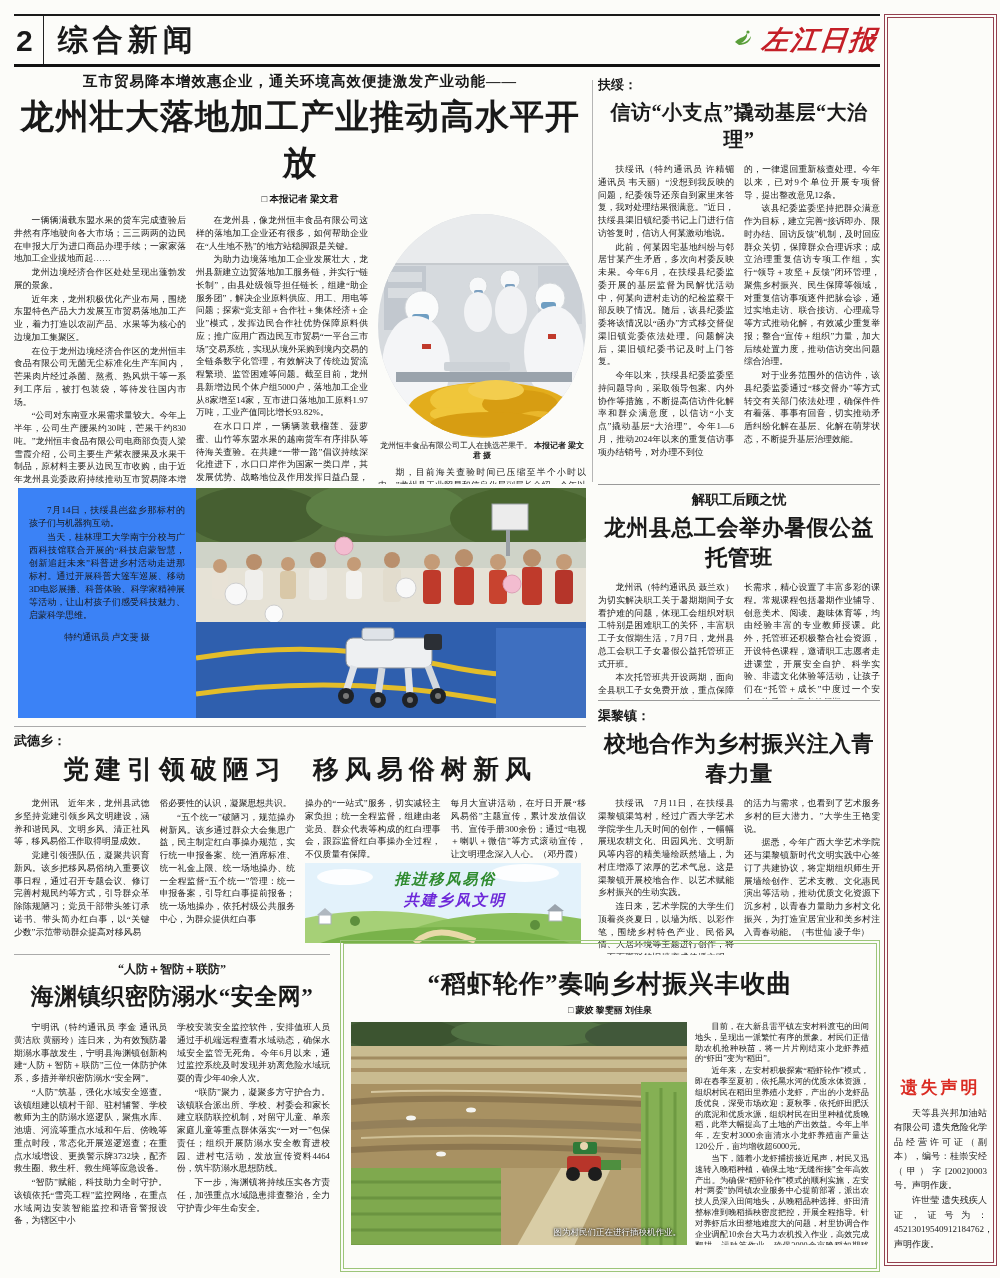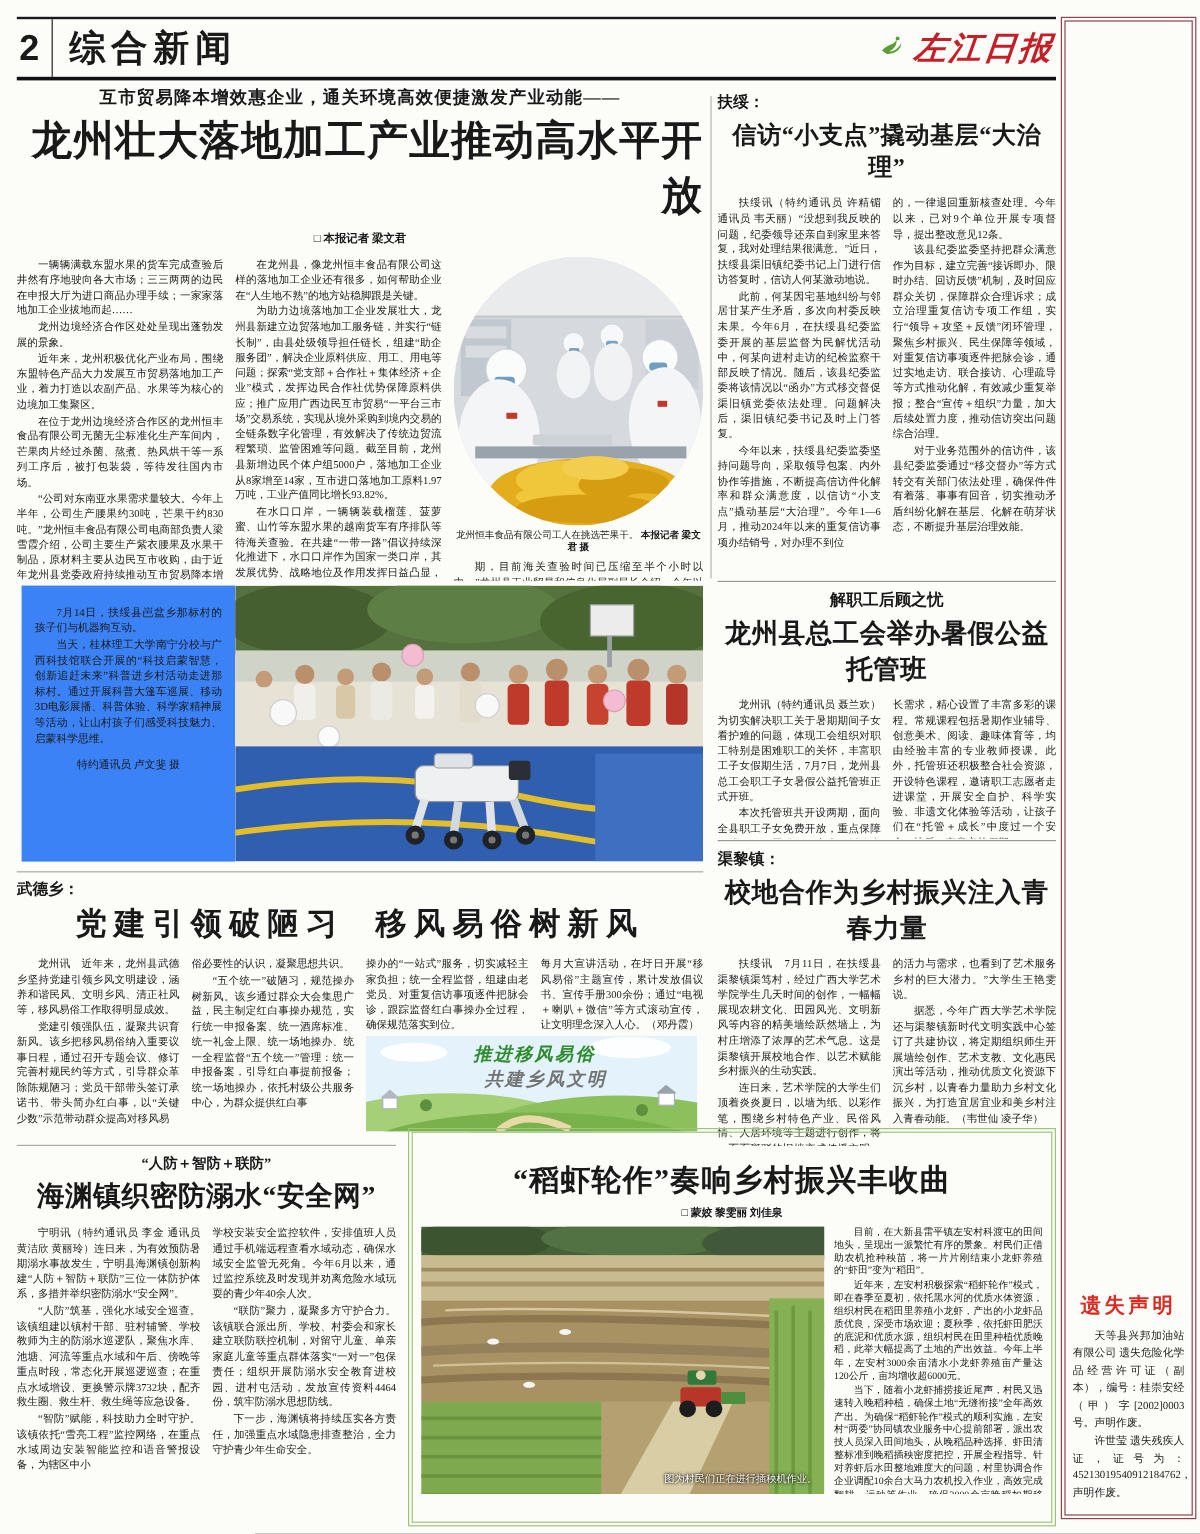--- a/index.html
+++ b/index.html
@@ -16,21 +16,21 @@
   .pageno{font-size:30px;font-weight:900;padding:1px 10px 0 2px;border-right:1.5px solid #222;display:flex;align-items:center;}
   .sectionname{font-size:30px;font-weight:900;letter-spacing:5px;padding:0 14px;display:flex;align-items:center;}
   .hinfo{display:flex;flex-direction:column;justify-content:center;gap:5px;font-size:9px;color:#222;padding-left:16px;letter-spacing:.3px;}
   .hinfo span{white-space:nowrap;}
   .hline1{display:flex;gap:14px;}
   .masthead{position:absolute;right:2px;top:6px;display:flex;align-items:center;gap:3px;}
   .masthead-text{font-size:27px;color:#c41f27;font-weight:900;font-style:italic;letter-spacing:2px;transform:skewX(-6deg);}
   
   .lead{left:0;top:58px;width:572px;height:412px;overflow:hidden;}
   .lead-kicker{text-align:center;font-size:14.5px;font-weight:600;letter-spacing:1px;}
-  .lead-title{text-align:right;font-size:34px;font-weight:900;letter-spacing:1px;margin-top:3px;}
+  .lead-title{text-align:center;font-size:34px;font-weight:900;letter-spacing:1px;margin-top:3px;}
   .lead-byline{text-align:center;font-size:9.5px;margin-top:7px;font-weight:700;}
   .lead-body{margin-top:8px;display:grid;grid-template-columns:172px 172px 1fr;column-gap:10px;height:312px;overflow:hidden;}
   .oval{width:208px;height:224px;border-radius:50%;overflow:hidden;margin:0 auto;}
   .photocap{font-size:8px;line-height:1.3;margin:3px 0 4px 0;text-align:center;}
   .photocap b{font-weight:700;}
   .vline1{left:578px;top:66px;width:1px;height:402px;background:#b5b5b5;}
   
   .xinfang{left:584px;top:62px;width:282px;height:404px;overflow:hidden;}
   .kicker-left{font-size:13px;font-weight:700;}
   .mid-title{text-align:center;font-size:20px;font-weight:900;letter-spacing:.5px;margin:5px 0 10px 0;}
@@ -55,21 +55,21 @@
   .wude-title{text-align:center;font-size:26px;font-weight:900;letter-spacing:6px;margin:2px 0 10px 0;}
   .wude-title .gap{display:inline-block;width:26px;}
   .wude-body{display:grid;grid-template-columns:1fr 1fr 1fr 1fr;grid-template-rows:66px 80px;column-gap:10px;height:150px;overflow:hidden;}
   .wb-c1{grid-column:1;grid-row:1/3;overflow:hidden;}
   .wb-c2{grid-column:2;grid-row:1/3;overflow:hidden;}
   .wb-c3{grid-column:3;grid-row:1;overflow:hidden;}
   .wb-c4{grid-column:4;grid-row:1;overflow:hidden;}
   .wb-banner{grid-column:3/5;grid-row:2;position:relative;overflow:hidden;}
   .banner-text{position:absolute;left:0;top:6px;width:100%;text-align:center;
                font-weight:900;font-style:italic;color:#2e8b2e;font-size:15px;letter-spacing:2px;line-height:1.4;}
-  .banner-text .l2{display:block;padding-left:19px;color:#737373;}
+  .banner-text .l2{display:block;padding-left:19px;color:#6d28d9;}
   
   .haiyuan{left:0;top:940px;width:316px;height:318px;overflow:hidden;border-top:1px solid #aaa;padding-top:6px;box-sizing:border-box;}
   .haiyuan .kicker-center{font-size:12px;}
   .haiyuan .mid-title{font-size:23px;margin:3px 0 9px 0;}
   .haiyuan .twocol{height:232px;}
   
   .daoxia{left:326px;top:926px;width:540px;height:332px;box-sizing:border-box;border:1.5px solid #9cc579;padding:2px;}
   .dx-inner{border:1px solid #9cc579;height:100%;box-sizing:border-box;padding:23px 7px;display:flex;flex-direction:column;}
   .dx-title{text-align:center;font-size:25px;font-weight:900;letter-spacing:1px;}
   .dx-byline{text-align:center;font-size:9px;margin:4px 0 5px 0;font-weight:700;}
@@ -308,21 +308,21 @@
       <div class="wude-body t">
         <div class="wb-c1">
           <p class="para">龙州讯　近年来，龙州县武德乡坚持党建引领乡风文明建设，涵养和谐民风、文明乡风、清正社风等，移风易俗工作取得明显成效。</p>
           <p class="para">党建引领强队伍，凝聚共识育新风。该乡把移风易俗纳入重要议事日程，通过召开专题会议、修订完善村规民约等方式，引导群众革除陈规陋习；党员干部带头签订承诺书、带头简办红白事，以“关键少数”示范带动群众提高对移风易</p>
         </div>
         <div class="wb-c2">
           <p class="para" style="text-indent:0">俗必要性的认识，凝聚思想共识。</p>
           <p class="para">“五个统一”破陋习，规范操办树新风。该乡通过群众大会集思广益，民主制定红白事操办规范，实行统一申报备案、统一酒席标准、统一礼金上限、统一场地操办、统一全程监督“五个统一”管理：统一申报备案，引导红白事提前报备；统一场地操办，依托村级公共服务中心，为群众提供红白事</p>
         </div>
         <div class="wb-c3">
-          <p class="para" style="text-indent:0">操办的“一站式”服务，切实减轻主家负担；统一全程监督，组建由老党员、对重复信访事项逐件把脉会诊，跟踪监督红白事操办全过程，确保规范落实到位。</p>
+          <p class="para" style="text-indent:0">操办的“一站式”服务，切实减轻主家负担；统一全程监督，组建由老党员、群众代表等构成的红白理事会，跟踪监督红白事操办全过程，不仅质量有保障。</p>
           <p class="para">宣传引导浸民心，文明新风入万家。该乡线上利用“武德乡人”微信公众号、村屯微信群等平台，推送移风易俗倡议书、公益短视频，用通俗易懂的语言和生动形象的画面解读政策及知识；线下结合</p>
         </div>
         <div class="wb-c4">
           <p class="para" style="text-indent:0">每月大宣讲活动，在圩日开展“移风易俗”主题宣传，累计发放倡议书、宣传手册300余份；通过“电视＋喇叭＋微信”等方式滚动宣传，让文明理念深入人心。（邓丹霞）</p>
         </div>
         <div class="wb-banner">
           <svg width="276" height="80" viewBox="0 0 276 80" preserveAspectRatio="none">
             <rect width="276" height="80" fill="#e3f2fb"></rect>
             <ellipse cx="40" cy="14" rx="28" ry="8" fill="#ffffff" opacity="0.9"></ellipse>
             <ellipse cx="220" cy="10" rx="34" ry="9" fill="#ffffff" opacity="0.9"></ellipse>

